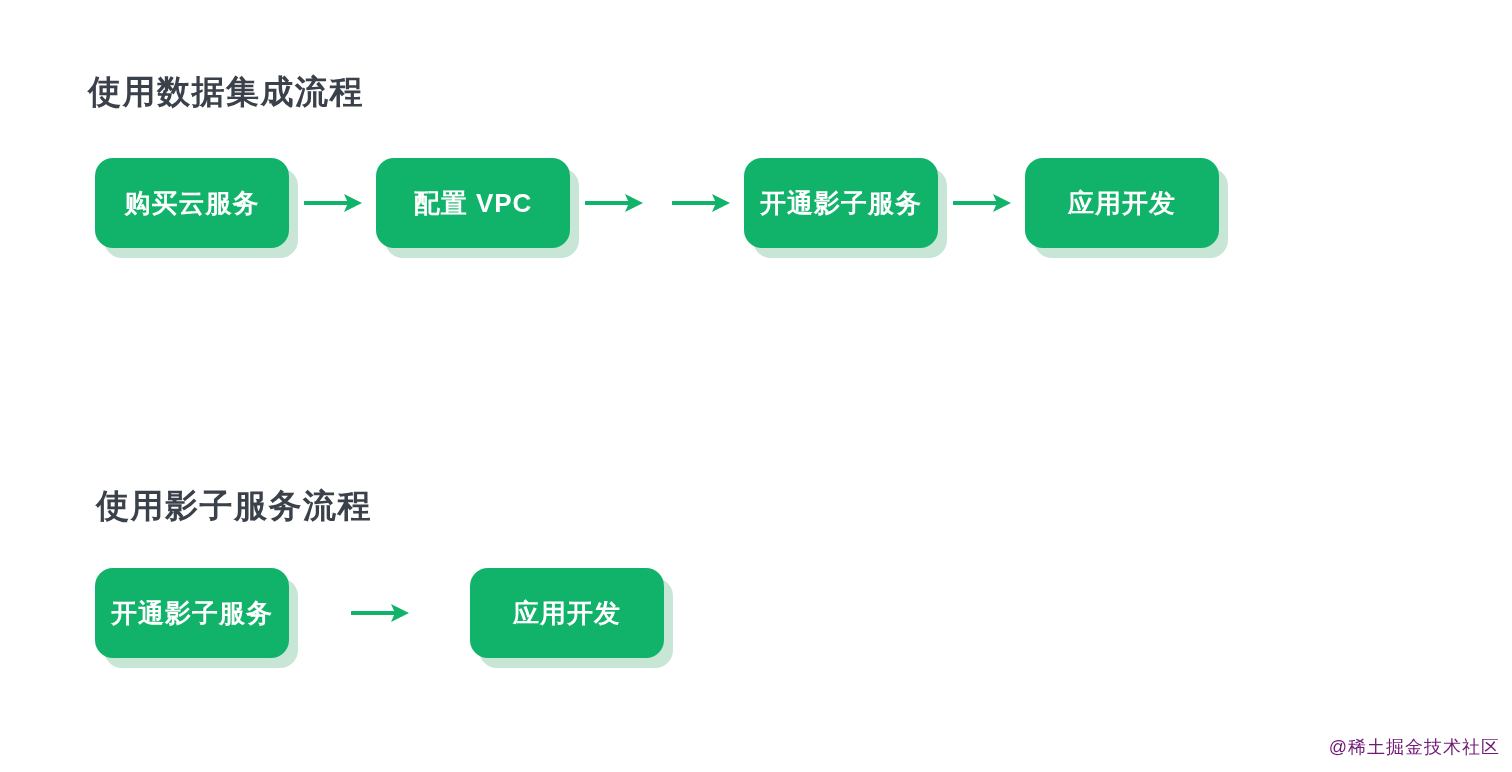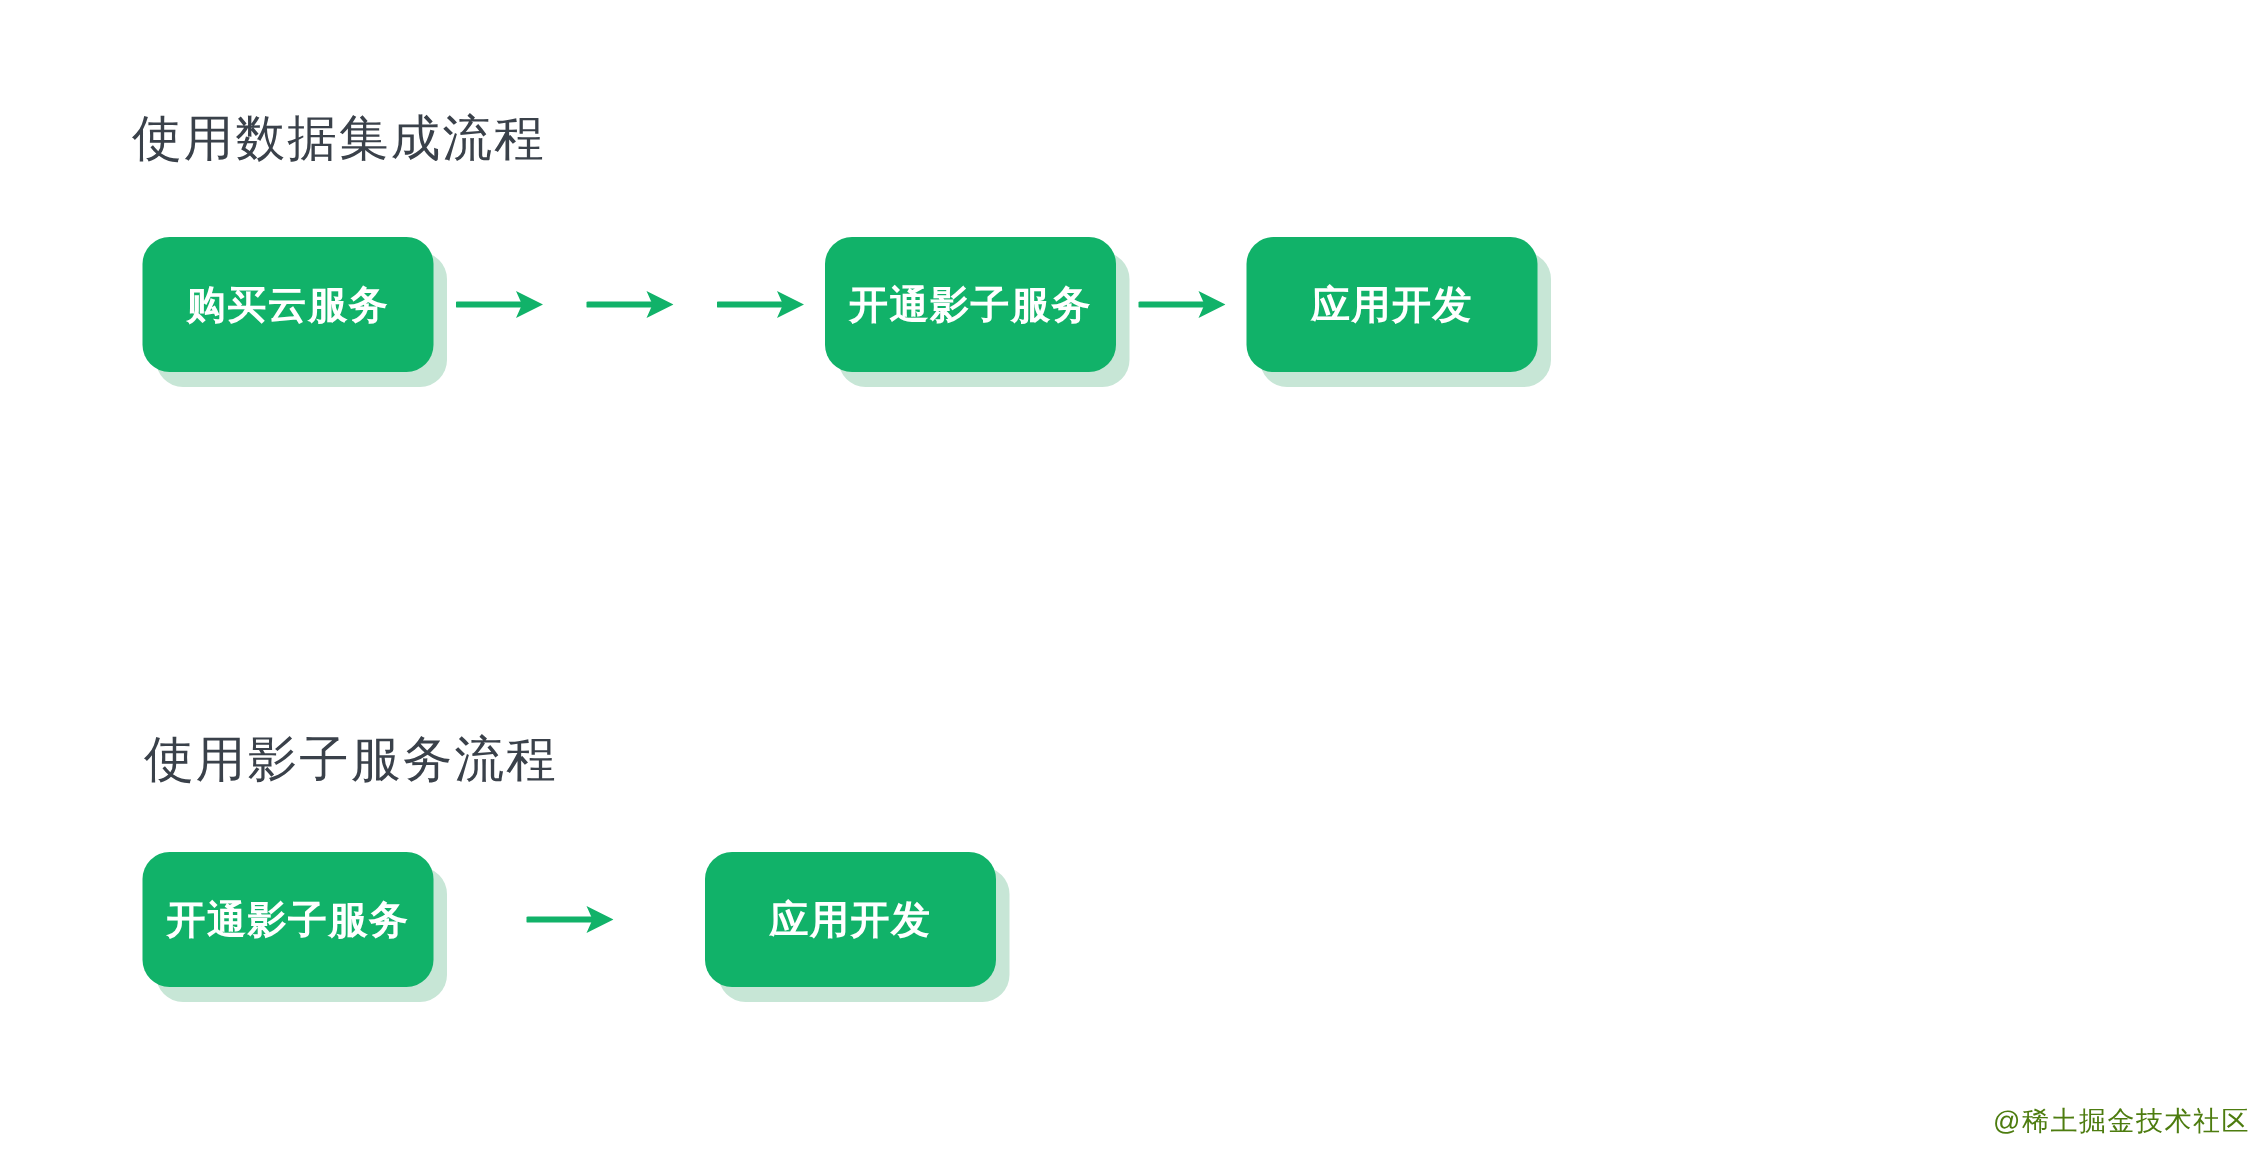--- a/index.html
+++ b/index.html
@@ -9,21 +9,21 @@
     width: 1512px;
     height: 772px;
     background: #ffffff;
     overflow: hidden;
     font-family: "Liberation Sans", "DejaVu Sans", sans-serif;
   }
 
   .flow-title {
     position: absolute;
     font-size: 33px;
-    font-weight: 400;
+    font-weight: 700;
     color: #3a414a;
     letter-spacing: 1.5px;
   }
   .flow-title-0 { left: 88px; top: 70px; }
   .flow-title-1 { left: 96px; top: 460px; margin-top: 24px; }
 
   .flow-row {
     position: absolute;
     display: flex;
     align-items: center;
@@ -61,38 +61,41 @@
     display: flex;
     align-items: center;
     justify-content: center;
   }
 
   .watermark {
     position: absolute;
     right: 12px;
     bottom: 13px;
     font-size: 18px;
-    color: #4d7c0f;
+    color: #701a75;
     letter-spacing: 1px;
   }
 </style>
 </head>
 <body>
 
 <h2 class="flow-title flow-title-0">使用数据集成流程</h2>
 
 <div class="flow-row flow-row-0">
     <div class="node">
       <span class="node-label">购买云服务</span>
     </div>
     <div class="arrow-cell">
       <svg width="58" height="24" viewBox="0 0 58 24">
         <line x1="1" y1="12" x2="44" y2="12" stroke="#11b269" stroke-width="4" stroke-linecap="round"></line>
         <polygon points="40,3 58,12 40,21 44,12" fill="#11b269"></polygon>
       </svg>
+    </div>
+    <div class="node">
+      <span class="node-label">配置 VPC</span>
     </div>
     <div class="arrow-cell">
       <svg width="58" height="24" viewBox="0 0 58 24">
         <line x1="1" y1="12" x2="44" y2="12" stroke="#11b269" stroke-width="4" stroke-linecap="round"></line>
         <polygon points="40,3 58,12 40,21 44,12" fill="#11b269"></polygon>
       </svg>
     </div>
     <div class="arrow-cell">
       <svg width="58" height="24" viewBox="0 0 58 24">
         <line x1="1" y1="12" x2="44" y2="12" stroke="#11b269" stroke-width="4" stroke-linecap="round"></line>

